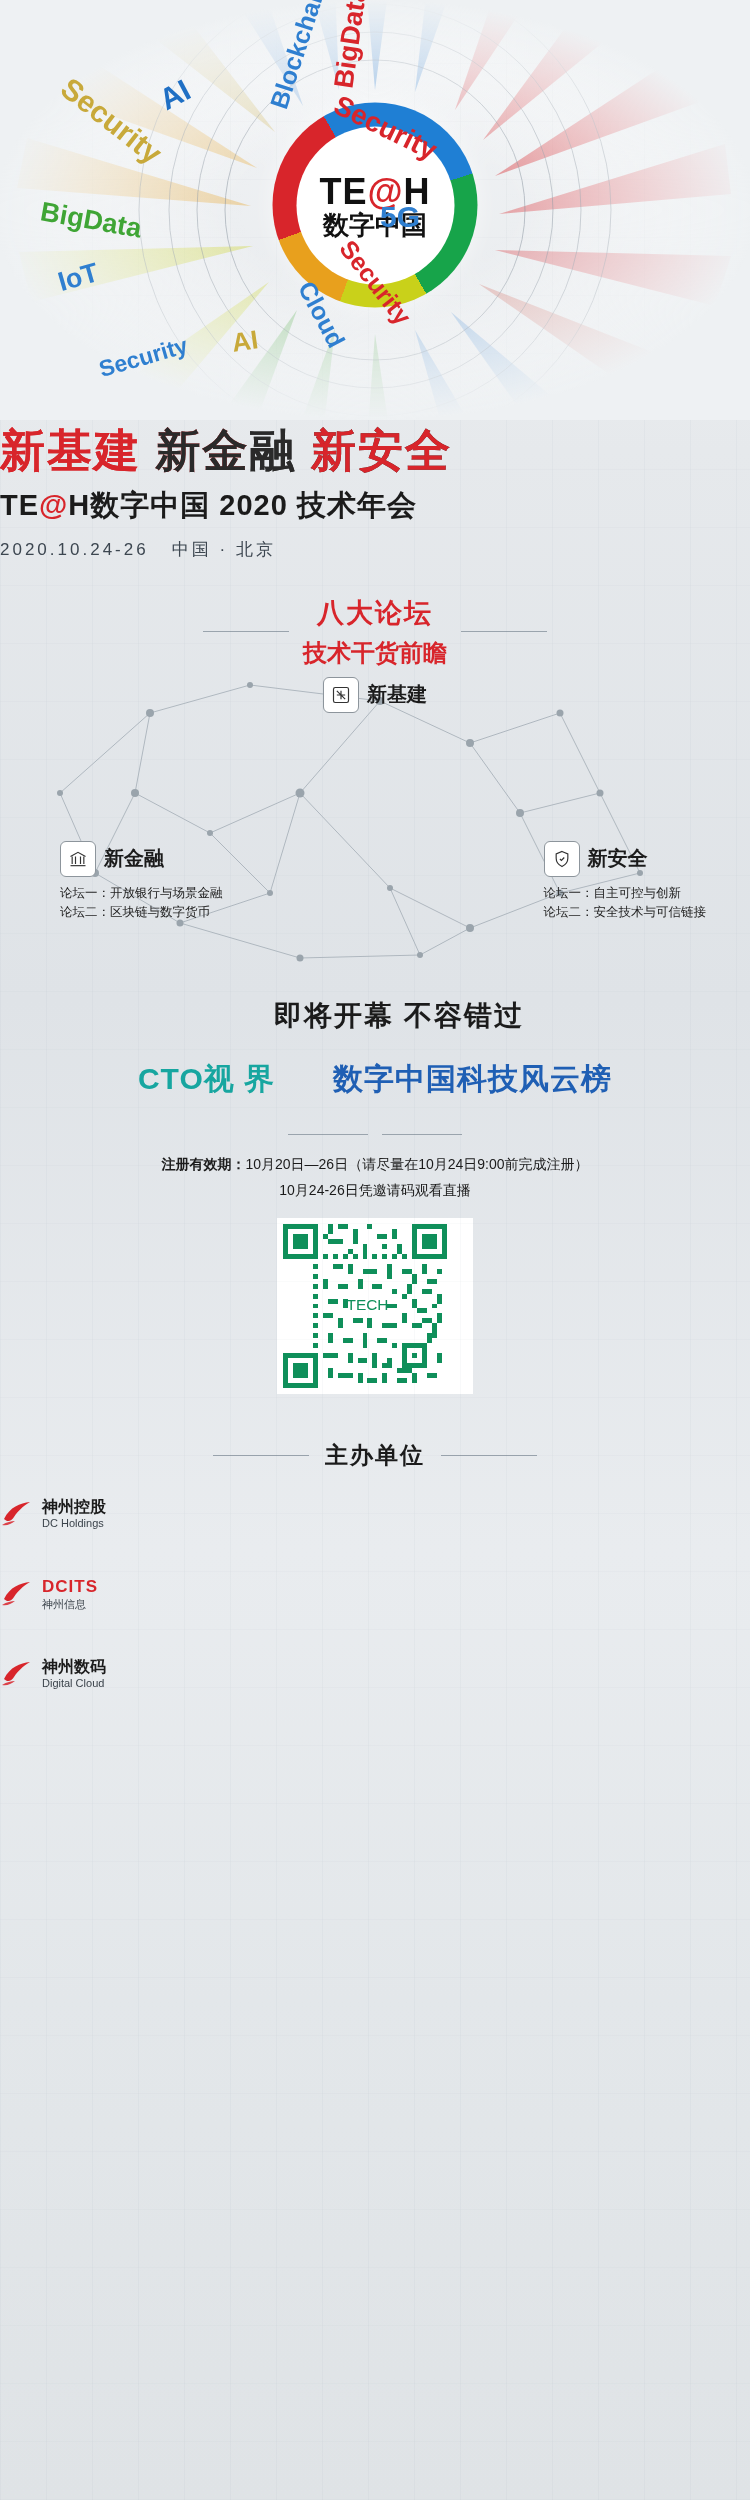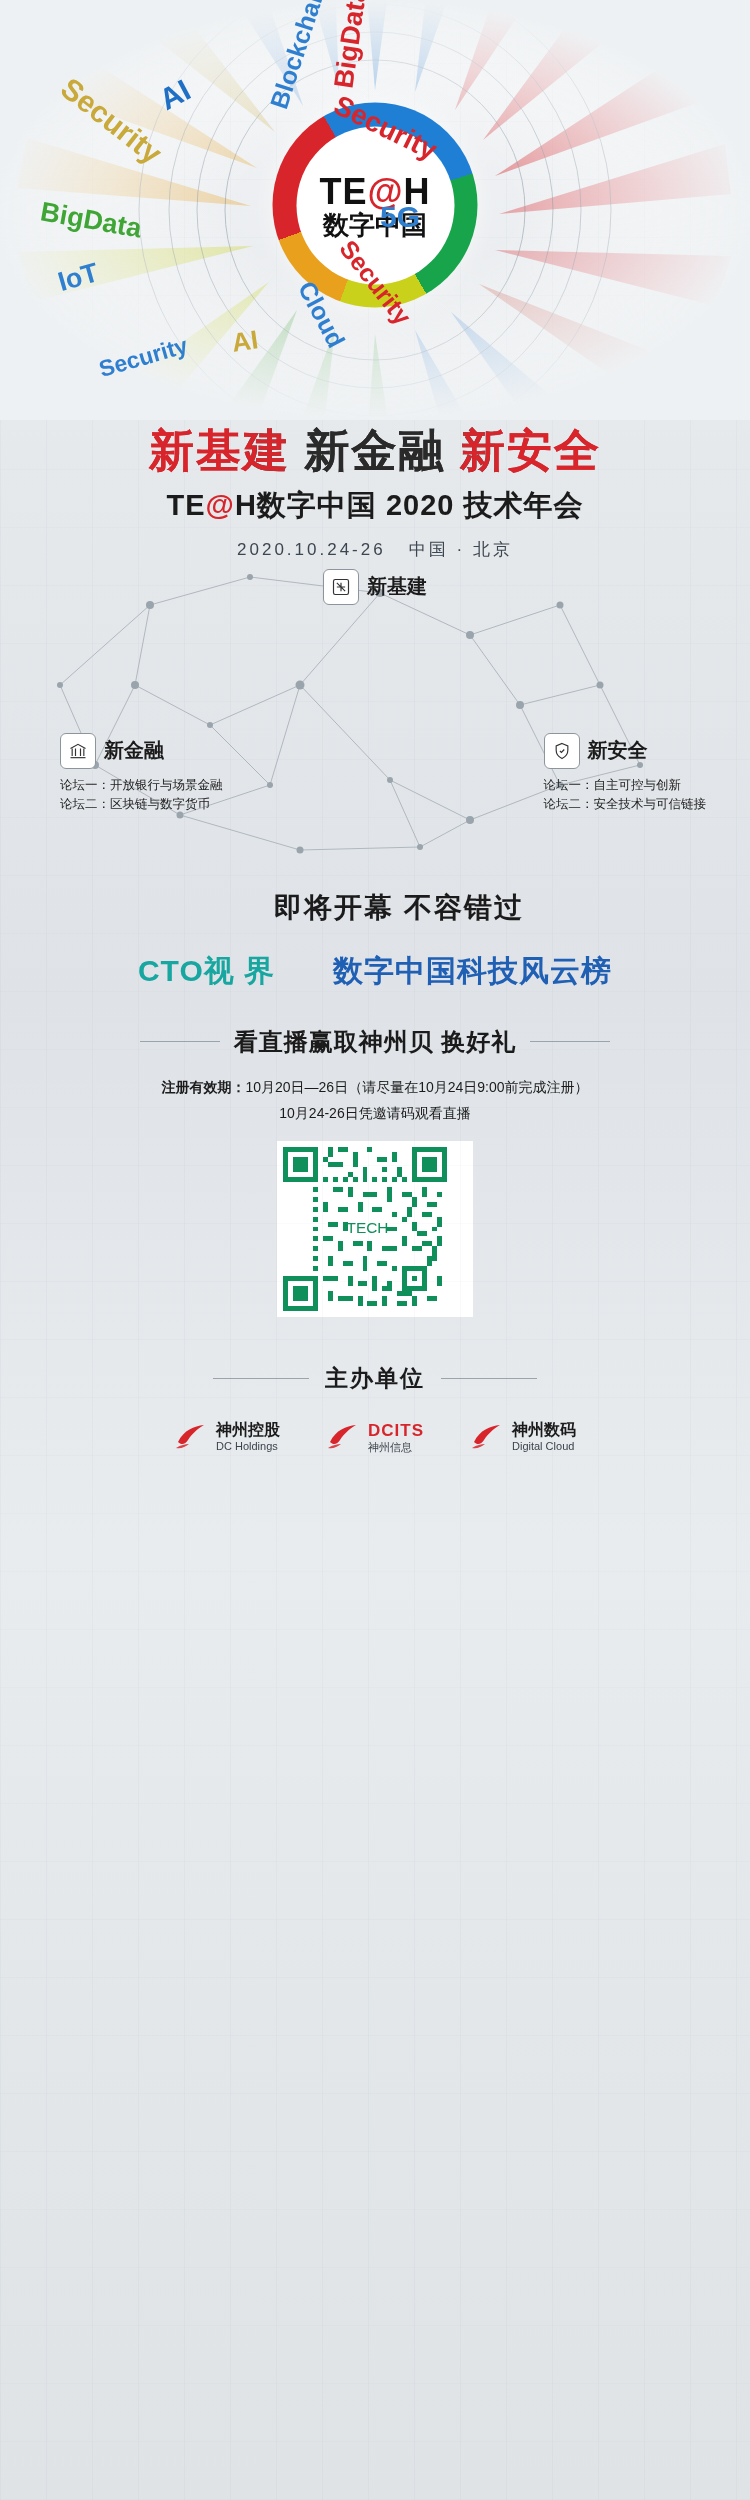--- a/index.html
+++ b/index.html
@@ -36,21 +36,21 @@
     position:absolute;left:50%;top:50%;transform:translate(-50%,-50%);
     width:158px;height:158px;border-radius:50%;background:#fff;
     display:flex;flex-direction:column;align-items:center;justify-content:center;gap:2px;
   }
   .logo-tech{font-size:36px;font-weight:bold;letter-spacing:1px;color:#111;line-height:1;}
   .logo-tech .at{color:#d8252b;}
   .logo-cn{font-size:26px;font-weight:bold;color:#111;line-height:1;}
   .kw{position:absolute;font-weight:bold;white-space:nowrap;}
 
   
-  .title-block{position:relative;text-align:center;margin-top:6px;}
+  .title-block{position:relative;margin-top:6px;}
   .main-title{
     font-size:45px;font-weight:bold;letter-spacing:2px;
     background:linear-gradient(90deg,#d8252b 0%,#d8252b 33%,#2a2a2a 33%,#2a2a2a 66%,#d8252b 66%,#d8252b 100%);
     -webkit-background-clip:text;background-clip:text;color:transparent;
     line-height:1.1;
   }
   .sub-title{margin-top:10px;font-size:29px;font-weight:bold;color:#1b1b1b;letter-spacing:1px;}
   .sub-title .at{color:#d8252b;}
   .date-line{margin-top:12px;font-size:17px;color:#3c4650;letter-spacing:3px;}
 
@@ -94,21 +94,21 @@
 
   
   .qr-wrap{display:flex;justify-content:center;margin-top:14px;}
   .qr{width:196px;height:176px;background:#fff;padding:6px;box-sizing:border-box;}
   .qr svg{display:block;}
 
   
   .sp-head{display:flex;align-items:center;justify-content:center;gap:16px;margin-top:46px;}
   .sp-head .bar{height:1px;width:96px;background:#9aa4ad;}
   .sp-title{font-size:23px;font-weight:bold;color:#1b1b1b;letter-spacing:2px;}
-  .sponsors{display:flex;justify-content:center;align-items:flex-start;gap:46px;margin-top:26px;}
+  .sponsors{display:flex;justify-content:center;align-items:flex-start;gap:46px;margin-top:26px;flex-direction:column;}
   .sponsor{display:flex;align-items:center;gap:8px;}
   .sp-mark{width:34px;height:30px;flex:none;}
   .sp-text{line-height:1.25;}
   .sp-cn{font-size:16px;font-weight:bold;color:#1b1b1b;}
   .sp-en{font-size:11px;color:#3b434b;}
   .sp-cn-red{font-size:17px;font-weight:bold;color:#d8252b;letter-spacing:1px;}
 </style>
 </head>
 <body>
 
@@ -185,20 +185,28 @@
       <span style="color:#d8252b">新基建</span>
       <span style="color:#2a2a2a">新金融</span>
       <span style="color:#d8252b">新安全</span>
     </div>
     <div class="sub-title"><span>TE</span><span class="at">@</span><span>H</span><span>数字中国   2020 技术年会</span></div>
     <div class="date-line">
       <span>2020.10.24-26</span>&nbsp;&nbsp;&nbsp;<span>中国 · 北京</span>
     </div>
   </div>
 
+  <div class="rule-head">
+    <span class="bar"></span>
+    <div style="text-align:center;">
+      <div class="l1" style="font-size:27px;font-weight:bold;color:#d8252b;letter-spacing:2px;">八大论坛</div>
+      <div class="l2" style="font-size:24px;font-weight:bold;color:#d8252b;margin-top:6px;">技术干货前瞻</div>
+    </div>
+    <span class="bar"></span>
+  </div>
 
   <div class="net">
     <svg width="750" height="310" viewBox="0 0 750 310" style="position:absolute;left:0;top:0;">
       <g stroke="#aab3bb" stroke-width="1" fill="none" opacity=".9">
         <path d="M150,40 L250,12 L380,28 L470,70 L560,40"></path>
         <path d="M150,40 L135,120 L210,160 L300,120 L380,28"></path>
         <path d="M470,70 L520,140 L600,120 L560,40"></path>
         <path d="M135,120 L95,200 L180,250 L270,220 L300,120"></path>
         <path d="M520,140 L560,220 L470,255 L390,215 L300,120"></path>
         <path d="M180,250 L300,285 L420,282 L470,255"></path>
@@ -282,21 +290,20 @@
     <div class="brands">
       <div class="brand-row">
         <div class="brand b-teal">CTO视 界</div>
         <div class="brand b-blue">数字中国科技风云榜</div>
       </div>
     </div>
   </div>
 
   <div class="live-head">
     <span class="bar"></span>
-    <span class="live-title">看直播赢取神州贝 换好礼</span>
     <span class="bar"></span>
   </div>
 
   <div class="reg">
     <div>
       <b>注册有效期：</b><span>10月20日—26日（请尽量在10月24日9:00前完成注册）</span>
     </div>
     <div>10月24-26日凭邀请码观看直播</div>
   </div>
 

